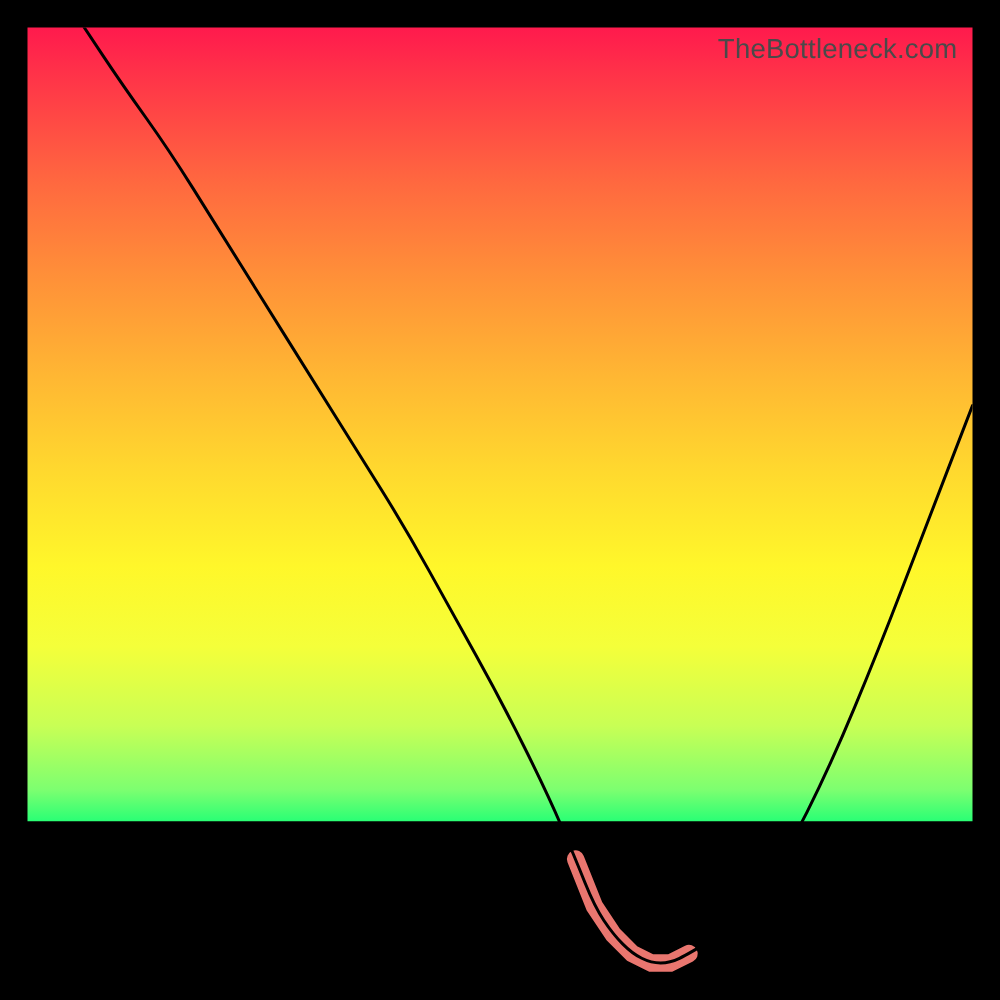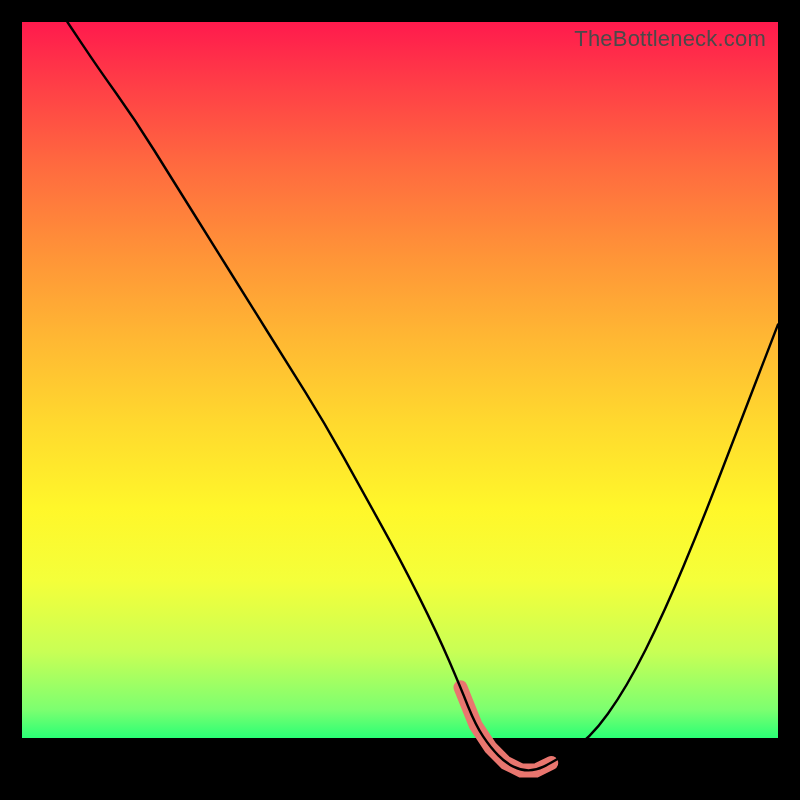--- a/index.html
+++ b/index.html
@@ -9,21 +9,21 @@
     height: 800px;
     background: #000;
     overflow: hidden;
     font-family: Arial, Helvetica, sans-serif;
   }
   .frame {
     position: absolute;
     left: 22px;
     top: 22px;
     width: 756px;
-    height: 716px;
+    height: 635px;
     background: linear-gradient(to bottom,
       #ff1a4d 0%,
       #ff3b47 8%,
       #ff6a3f 20%,
       #ff9238 32%,
       #ffb733 44%,
       #ffd92e 56%,
       #fff72a 68%,
       #f4ff3a 78%,
       #c8ff55 88%,

